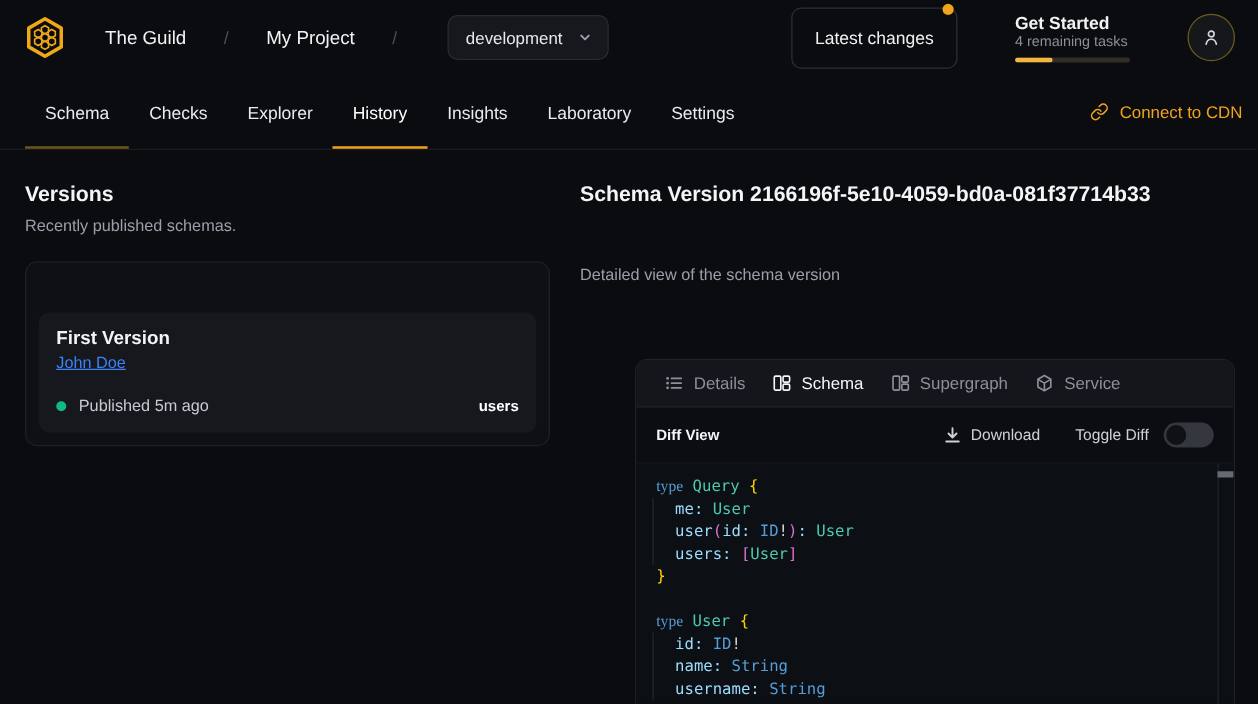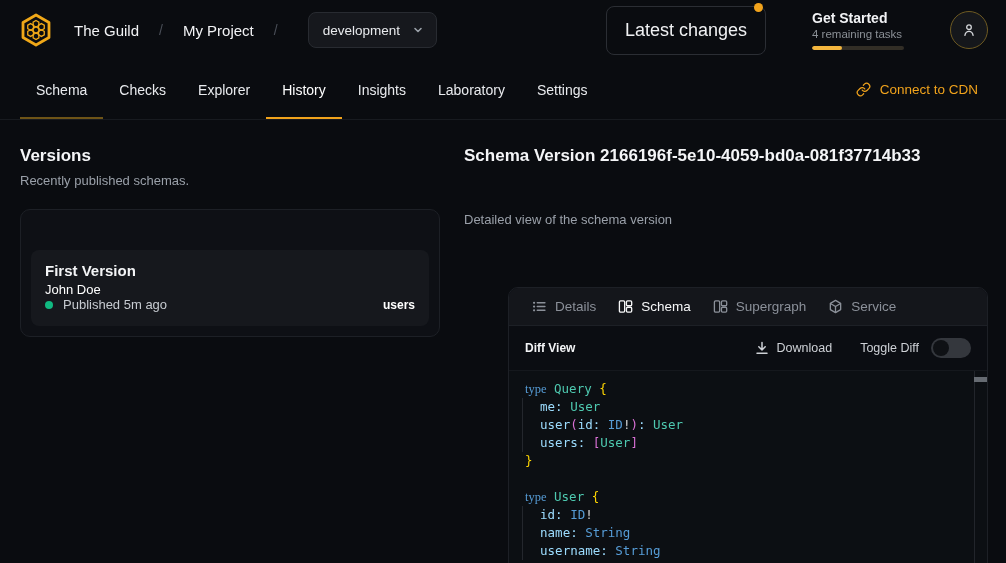--- a/index.html
+++ b/index.html
@@ -6,32 +6,32 @@
   html,body { width:1006px; height:563px; }
   body {
     --accent:#f1a31c; --progress:#f3b63e; --green:#10b981;
     background:#0a0c10; color:#edeff2; overflow:hidden;
     font-family:"Liberation Sans", sans-serif; position:relative;
   }
   svg { display:block; }
 
   
   .app-header { height:60px; display:flex; align-items:center; padding:0 18px; }
-  .brand-row { display:flex; align-items:center; gap:20px; }
+  .brand-row { display:flex; align-items:center; gap:30px; }
   .logo { width:36px; height:36px; cursor:pointer; }
   .crumb { font-size:15px; font-weight:500; color:#f2f3f5; cursor:pointer; }
   .crumb-sep { color:#4a4f58; font-size:14px; }
   .env-select { margin-left:10px; display:flex; align-items:center; gap:12px;
     background:#16181d; border:1px solid #282b31; border-radius:8px; height:36px;
     padding:0 12px 0 14px; font-size:13.5px; color:#e8eaed; cursor:pointer; }
   .env-select .chev { color:#9aa0a8; }
 
   .header-right { margin-left:auto; display:flex; align-items:center; gap:46px; }
   .latest-btn { position:relative; height:49px; padding:0 18px; border:1px solid #2b2e34;
-    border-radius:8px; background:transparent; color:#f0f1f3; font-size:18px;
+    border-radius:8px; background:transparent; color:#f0f1f3; font-size:14px;
     font-family:inherit; cursor:pointer; }
   .latest-dot { position:absolute; top:-4px; right:2px; width:9px; height:9px;
     border-radius:50%; background:var(--accent); }
   .get-started { width:92px; cursor:pointer; }
   .gs-title { font-size:14px; font-weight:600; color:#f2f3f5; white-space:nowrap; }
   .gs-sub { font-size:11.5px; color:#8b9096; margin-top:2px; white-space:nowrap; }
   .gs-bar { margin-top:6px; height:4px; border-radius:2px; background:#322e26; overflow:hidden; }
   .gs-fill { height:100%; border-radius:2px; background:var(--progress); }
   .avatar { width:38px; height:38px; border-radius:50%; border:1.5px solid #6e5a22;
     background:#15171b; display:flex; align-items:center; justify-content:center;
@@ -41,37 +41,37 @@
   .primary-nav { height:60px; border-bottom:1px solid #181b20; display:flex;
     align-items:stretch; padding-left:20px; }
   .nav-tabs { display:flex; align-items:stretch; }
   .nav-tab { position:relative; display:flex; align-items:center; padding:0 16px;
     font-size:14px; color:#e9ebee; cursor:pointer; }
   .nav-tab.active { color:#ffffff; }
   .nav-tab.active::after, .nav-tab.secondary::after { content:""; position:absolute;
     left:0; right:0; bottom:0; height:2px; }
   .nav-tab.active::after { background:var(--accent); }
   .nav-tab.secondary::after { background:#6e5417; }
-  .cdn-link { margin-left:auto; margin-right:28px; display:flex; align-items:center;
+  .cdn-link { margin-left:auto; margin-right:12px; display:flex; align-items:center;
     gap:9px; color:var(--accent); font-size:13.5px; cursor:pointer; }
 
   
   .main { display:grid; grid-template-columns:464px 1fr; height:443px; }
   .left-col { padding:26px 24px 0 20px; }
   .right-col { padding:26px 18px 0 0; display:flex; flex-direction:column;gap:39px; }
   .panel-title { font-size:17px; font-weight:700; color:#f4f5f7; }
   .panel-sub { font-size:13px; color:#9aa0a9; margin-top:7px; }
 
   
   .versions-card { margin-top:21px; background:#0e1015; border:1px solid #1d2026;
     border-radius:10px; padding:40px 10px 10px; }
   .version-item { background:#16181d; border-radius:8px; padding:12px 14px 14px; cursor:pointer; }
   .vi-name { font-size:15px; font-weight:600; color:#f3f4f6; }
-  .vi-author { font-size:13px; color:#ffffff; margin-top:3px; }
-  .vi-row { display:flex; align-items:center; margin-top:0; }
+  .vi-author { font-size:13px; color:#3b82f6; margin-top:3px;text-decoration:underline; }
+  .vi-row { display:flex; align-items:center; margin-top:20px; }
   .vi-dot { width:8px; height:8px; border-radius:50%; background:var(--green); margin-right:10px; }
   .vi-status { font-size:13px; color:#c7cbd1; }
   .vi-service { margin-left:auto; font-size:12px; font-weight:700; color:#ffffff; }
 
   
   .detail-card { margin-top:21px; border:1px solid #1d2026; border-radius:10px;
     background:#0b0d12; flex:1; display:flex; flex-direction:column; overflow:hidden;margin-left:44px; }
   .tab-strip { height:38px; flex:0 0 38px; background:#14161b; border-bottom:1px solid #1d2026;
     display:flex; align-items:center; padding:0 12px; }
   .panel-tab { display:flex; align-items:center; gap:8px; padding:0 11px; height:100%;

